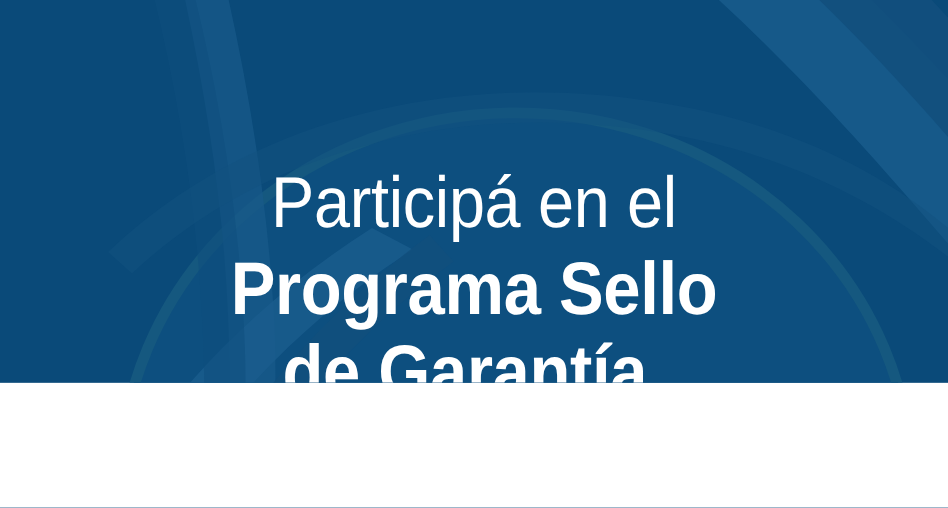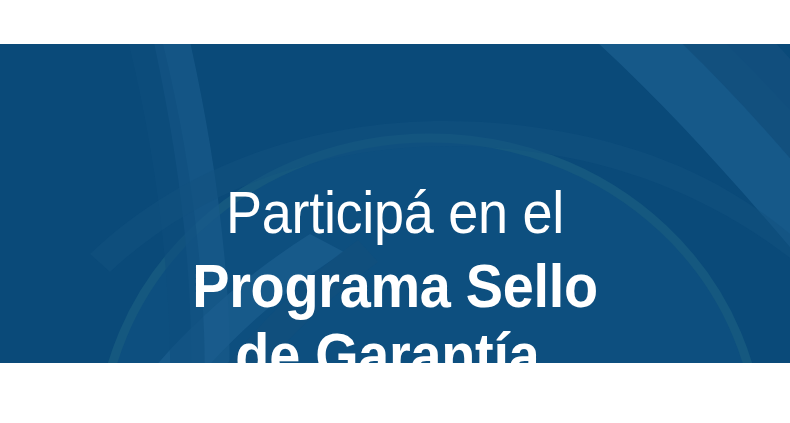--- a/index.html
+++ b/index.html
@@ -11,21 +11,20 @@
   body {
     font-family: "Liberation Sans", "DejaVu Sans", sans-serif;
   }
 
   .banner {
     position: relative;
     width: 790px;
     height: 319px;
     overflow: hidden;
     background: #0a4a79;
-    margin-top: 44px;
   }
 
   
   .bg-art {
     position: absolute;
     inset: 0;
     width: 790px;
     height: 423px;
     display: block;
   }

